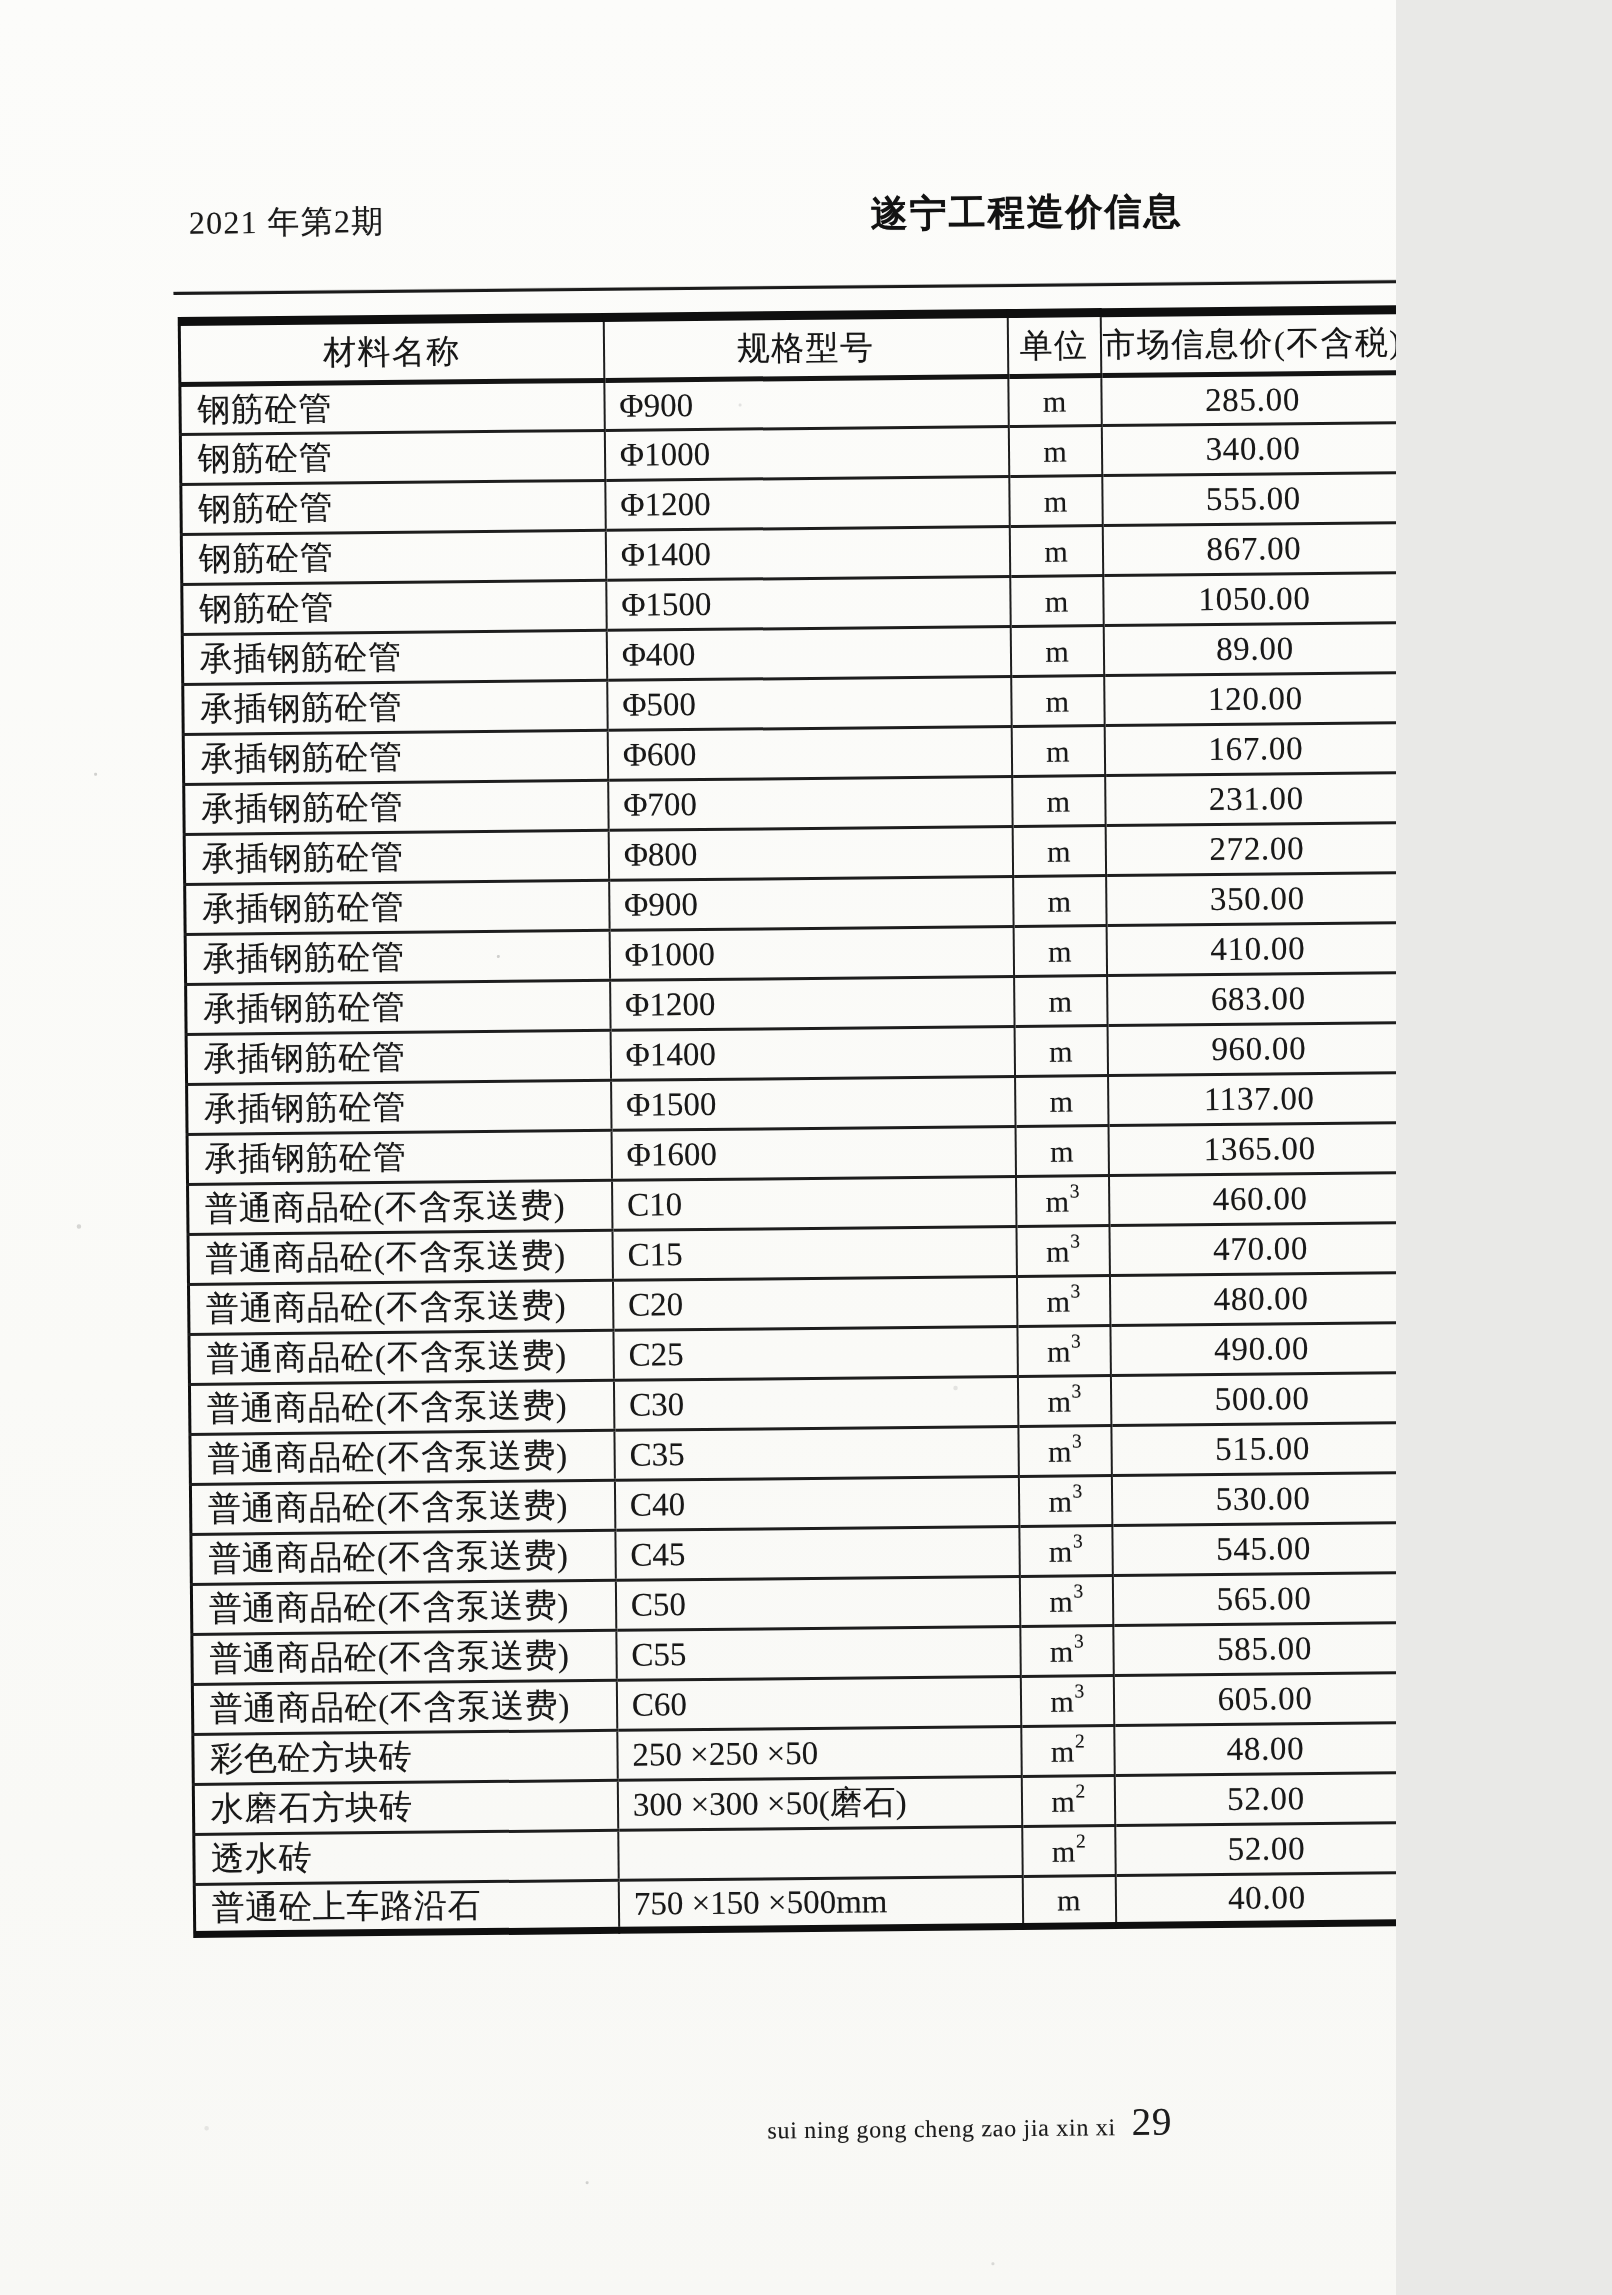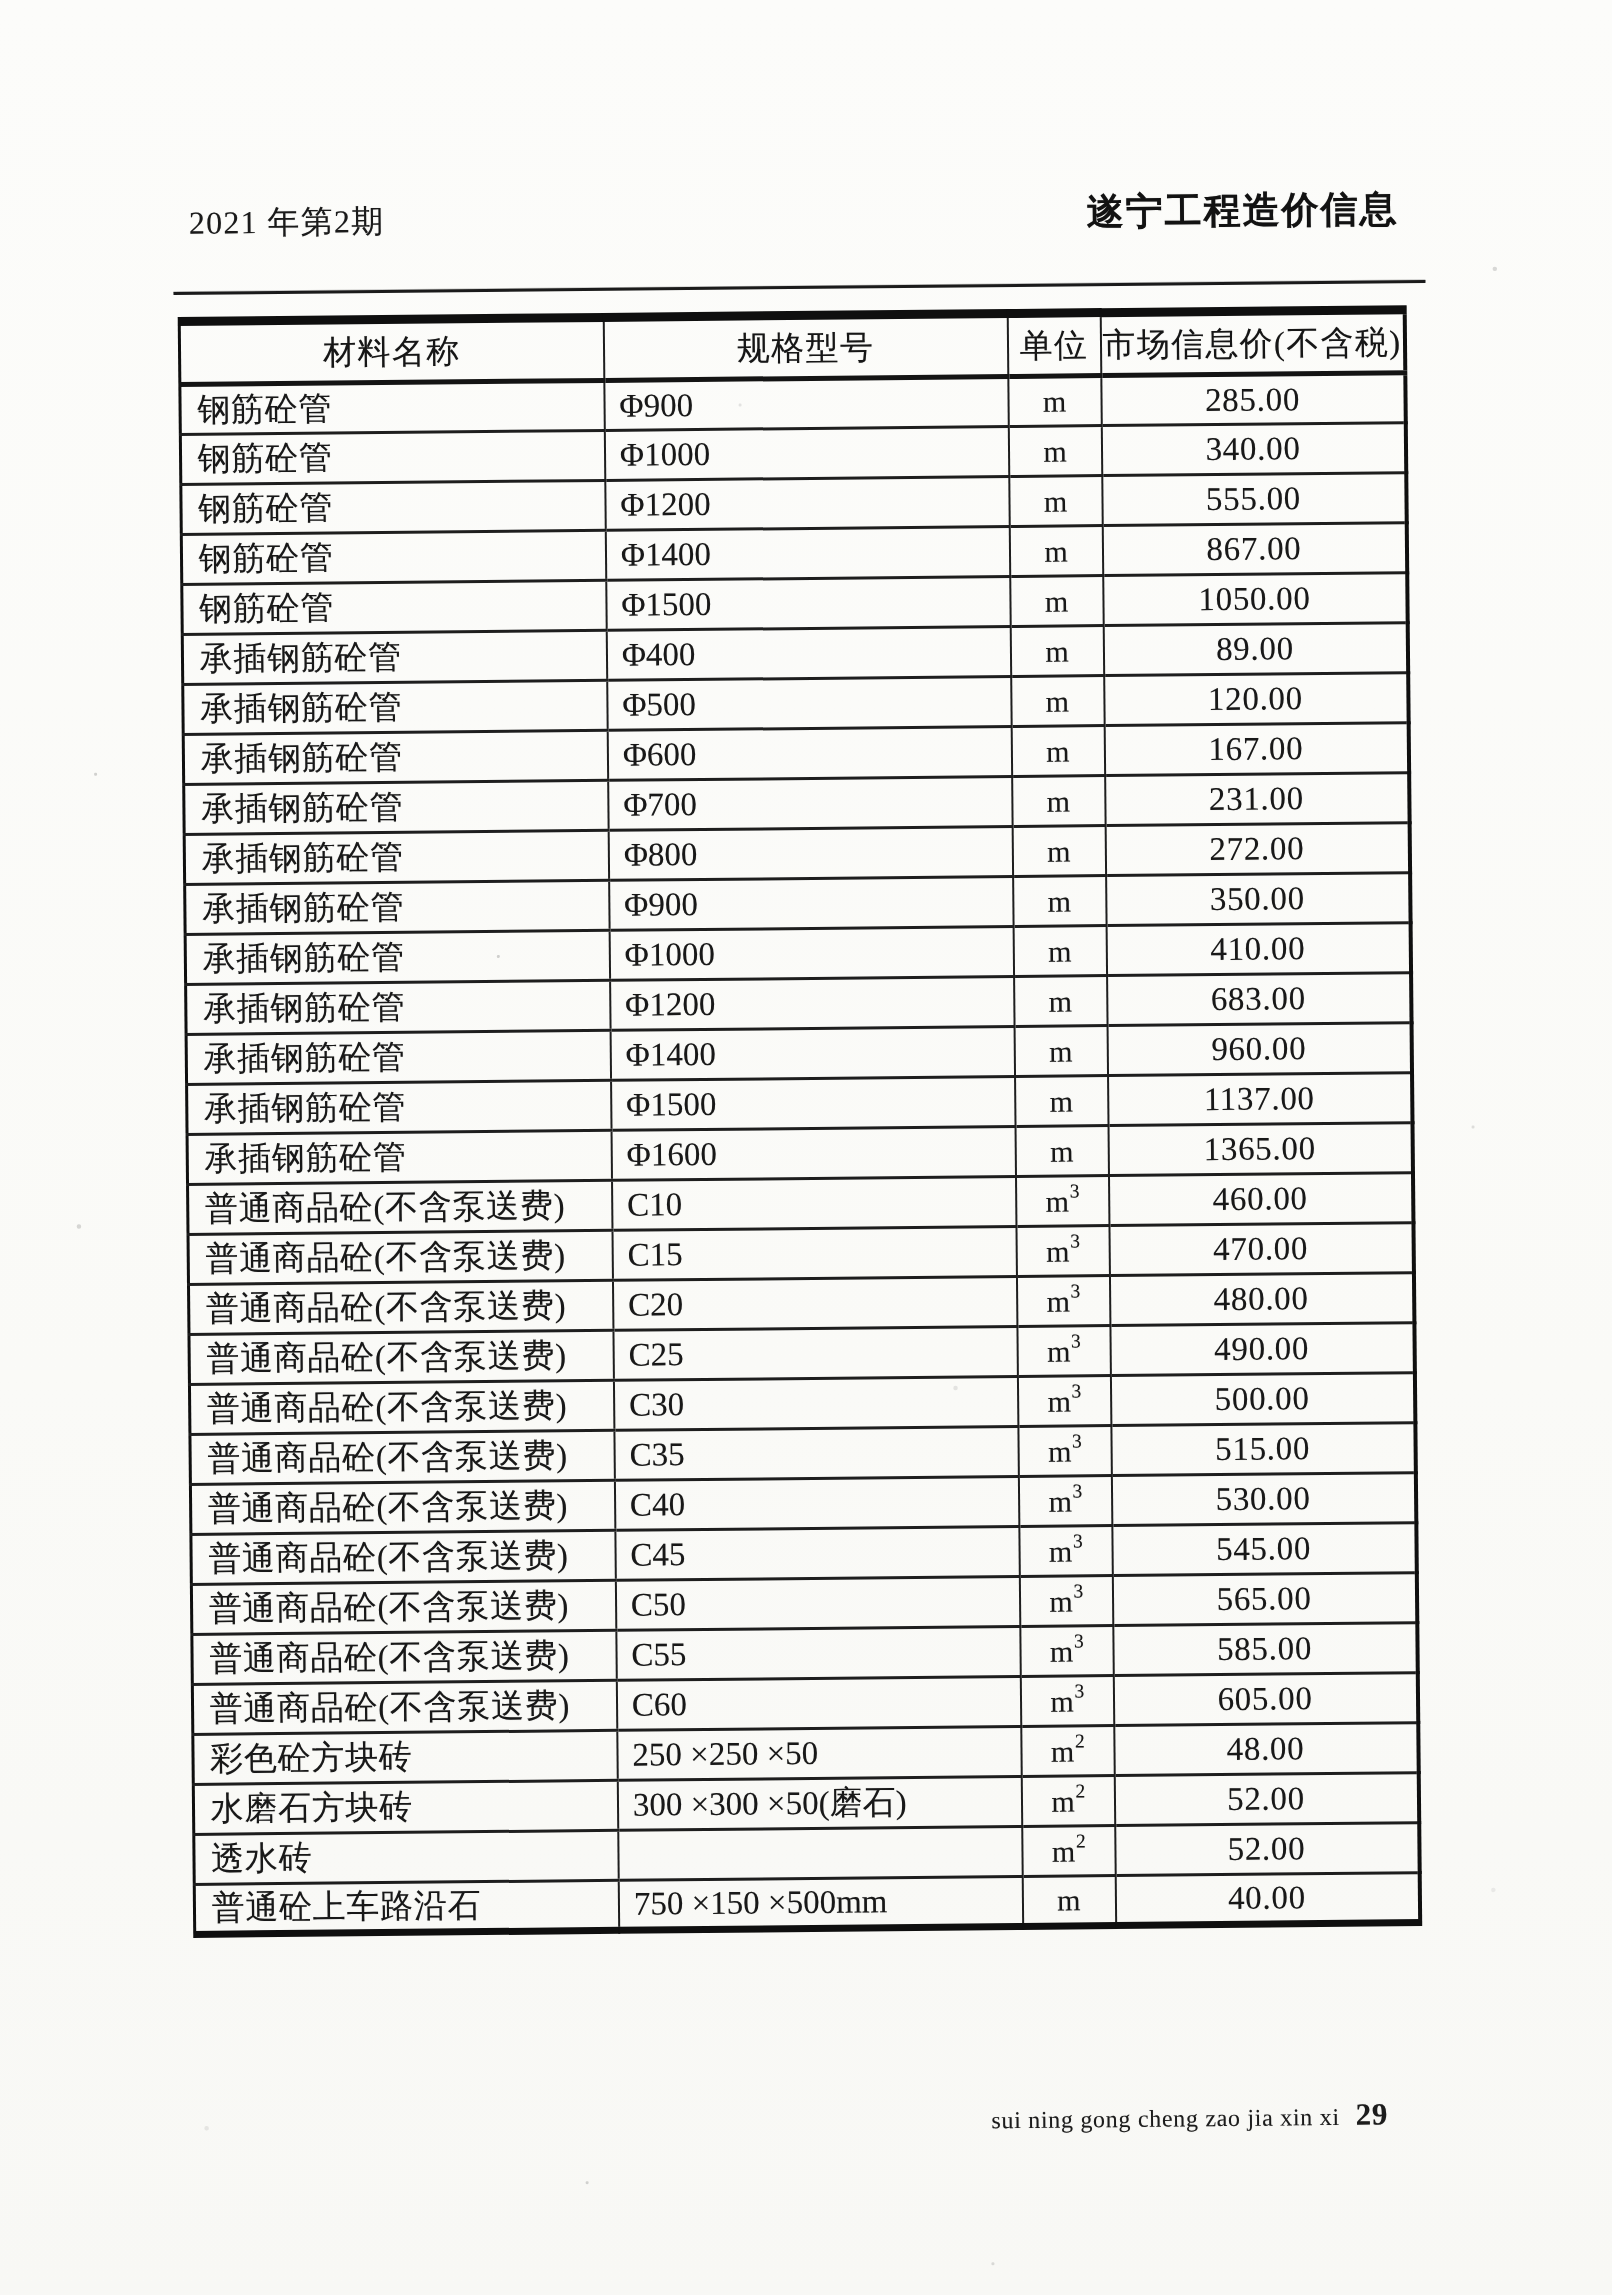--- a/index.html
+++ b/index.html
@@ -4,21 +4,21 @@
 <style>
   * { box-sizing: border-box; }
   html, body { margin: 0; padding: 0; }
   body {
     width: 1612px; height: 2295px;
     font-family: "Liberation Serif", "DejaVu Serif", serif;
     background: #e9e9e7;
   }
   .page {
     position: relative;
-    width: 1612px; height: 2295px;
+    width: 1396px; height: 2295px;
     background: linear-gradient(180deg, #fcfcfa 0%, #fafaf7 60%, #f8f8f5 100%);
     overflow: hidden;
     color: #161616;
   }
   
   .scan {
     position: absolute; inset: 0;
     transform: rotate(-0.55deg);
     transform-origin: 805px 1178px;
   }
@@ -80,21 +80,21 @@
     font-size: 19.6px; line-height: 0;
     position: relative; top: -2.6px; left: 0.7px;
   }
   .page-footer {
     position: absolute; right: 233px; top: 2102px;
     font-size: 24px; color: #1c1c1c; letter-spacing: 0.7px;
     text-shadow: 0 0 0.7px rgba(25,25,25,.35);
     white-space: nowrap;
   }
   .page-footer .pagenum {
-    font-size: 31px; margin-left: 9.2px; font-weight: bold;
+    font-size: 39px; margin-left: 9.2px;
   }
   
   .specks {
     position: absolute; left: 98px; top: 766px;
     width: 2.6px; height: 2.6px; border-radius: 50%;
     background: rgba(60,60,60,.22);
     box-shadow:
       -21px 452px 0 0.7px rgba(70,70,70,.20),
       1404px -492px 0 0.7px rgba(90,90,90,.22),
       401px 186px 0 0 rgba(80,80,80,.25),

